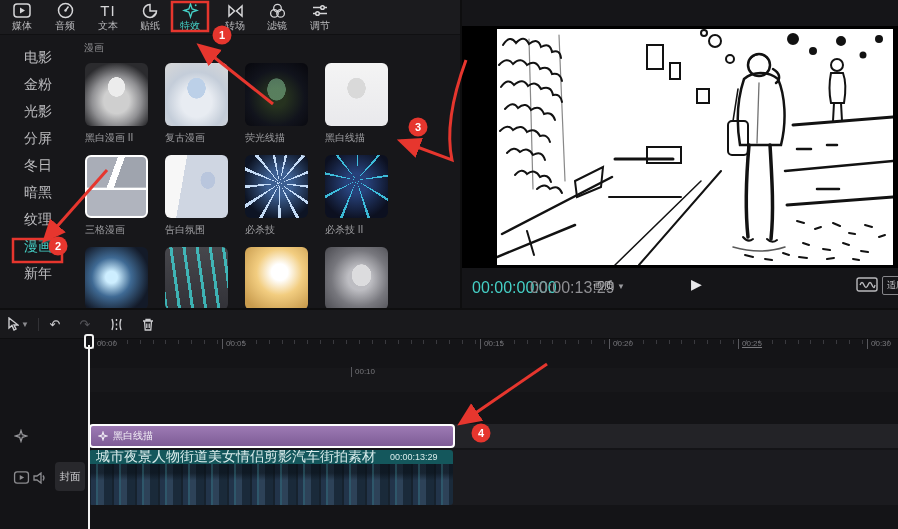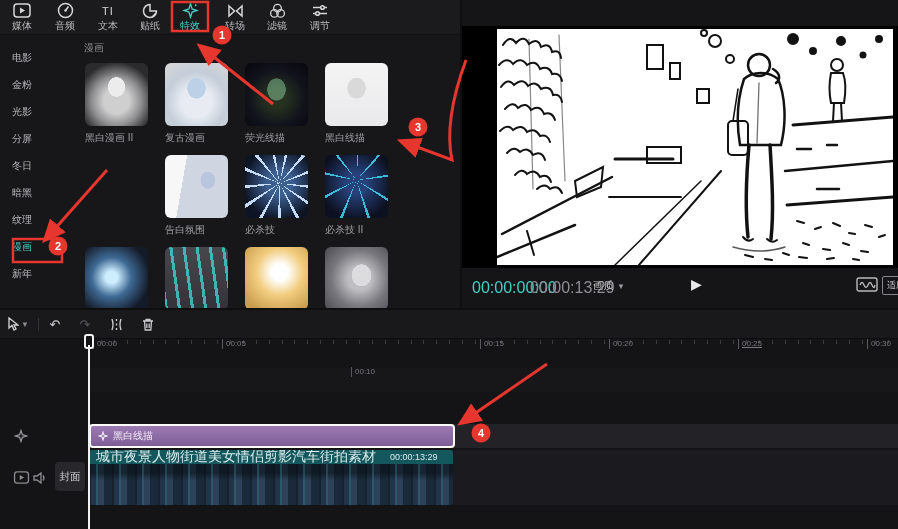--- a/index.html
+++ b/index.html
@@ -9,24 +9,24 @@
   svg{display:block;}
 
   
   .left-panel{left:0;top:0;width:460px;height:308px;background:#17171a;overflow:hidden;}
   .top-toolbar{left:0;top:0;width:460px;height:34px;background:#1b1b1e;border-bottom:1px solid #101012;}
   .nav-item{top:2px;width:42px;text-align:center;cursor:pointer;}
   .nav-item .nico{height:17px;display:flex;align-items:center;justify-content:center;color:#d6d6d8;}
   .nav-item .nlab{display:block;font-size:10px;color:#b9b9bc;margin-top:0px;}
   .nav-item.active .nlab{color:#45d0c6;}
   .nav-item.active .nico{color:#45d0c6;}
-  .ti-glyph{font-size:11px;letter-spacing:1px;color:inherit;}
+  .ti-glyph{font-size:15px;letter-spacing:1px;color:inherit;}
 
   .cat-list{left:0;top:44px;width:78px;}
-  .cat-item{height:27px;line-height:27px;padding-left:12px;font-size:10px;color:#bcbcbf;cursor:pointer;}
+  .cat-item{height:27px;line-height:27px;padding-left:24px;font-size:14px;color:#bcbcbf;cursor:pointer;}
   .cat-item.active{color:#45d0c6;}
 
   .section-title{left:84px;top:41px;font-size:10px;color:#8d8d90;}
   .fx{width:70px;text-align:left;cursor:pointer;}
   .thumb{width:63px;height:63px;border-radius:6px;}
   .fx-label{margin-top:5px;font-size:10px;color:#9d9da0;white-space:nowrap;}
 
   .t1{background:radial-gradient(ellipse 14px 16px at 50% 38%,#ececec 0 60%,transparent 62%),
        radial-gradient(circle at 50% 60%,#cfcfcf 0 26%,#8f8f92 50%,#2b2b2e 78%);}
   .t2{background:radial-gradient(ellipse 15px 17px at 50% 40%,#bcd0e8 0 60%,transparent 62%),
@@ -209,20 +209,24 @@
     </div>
     <div class="i fx" style="left:245px;top:63px;">
       <div class="thumb t3"></div>
       <div class="fx-label">荧光线描</div>
     </div>
     <div class="i fx" style="left:325px;top:63px;">
       <div class="thumb t4"></div>
       <div class="fx-label">黑白线描</div>
     </div>
 
+    <div class="i fx" style="left:85px;top:155px;">
+      <div class="thumb t5"></div>
+      <div class="fx-label">三格漫画</div>
+    </div>
     <div class="i fx" style="left:165px;top:155px;">
       <div class="thumb t6"></div>
       <div class="fx-label">告白氛围</div>
     </div>
     <div class="i fx" style="left:245px;top:155px;">
       <div class="thumb t7"></div>
       <div class="fx-label">必杀技</div>
     </div>
     <div class="i fx" style="left:325px;top:155px;">
       <div class="thumb t8"></div>

